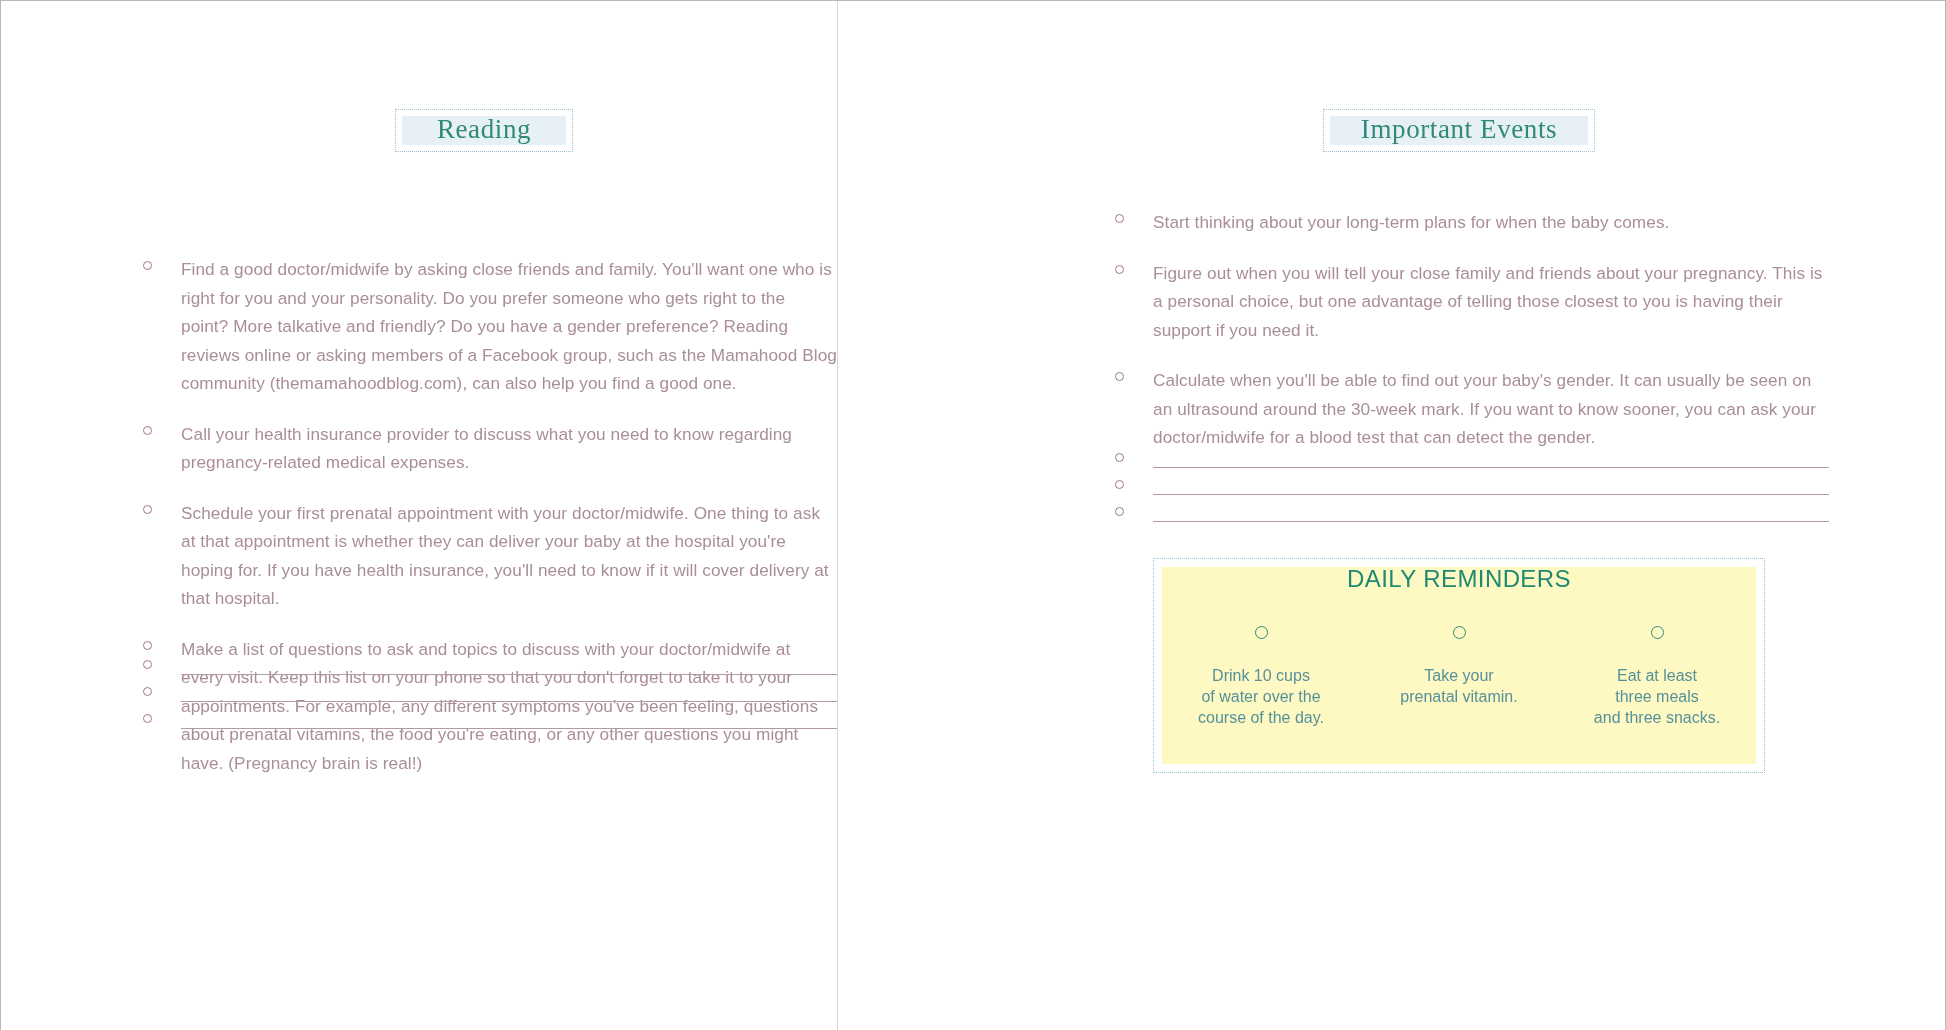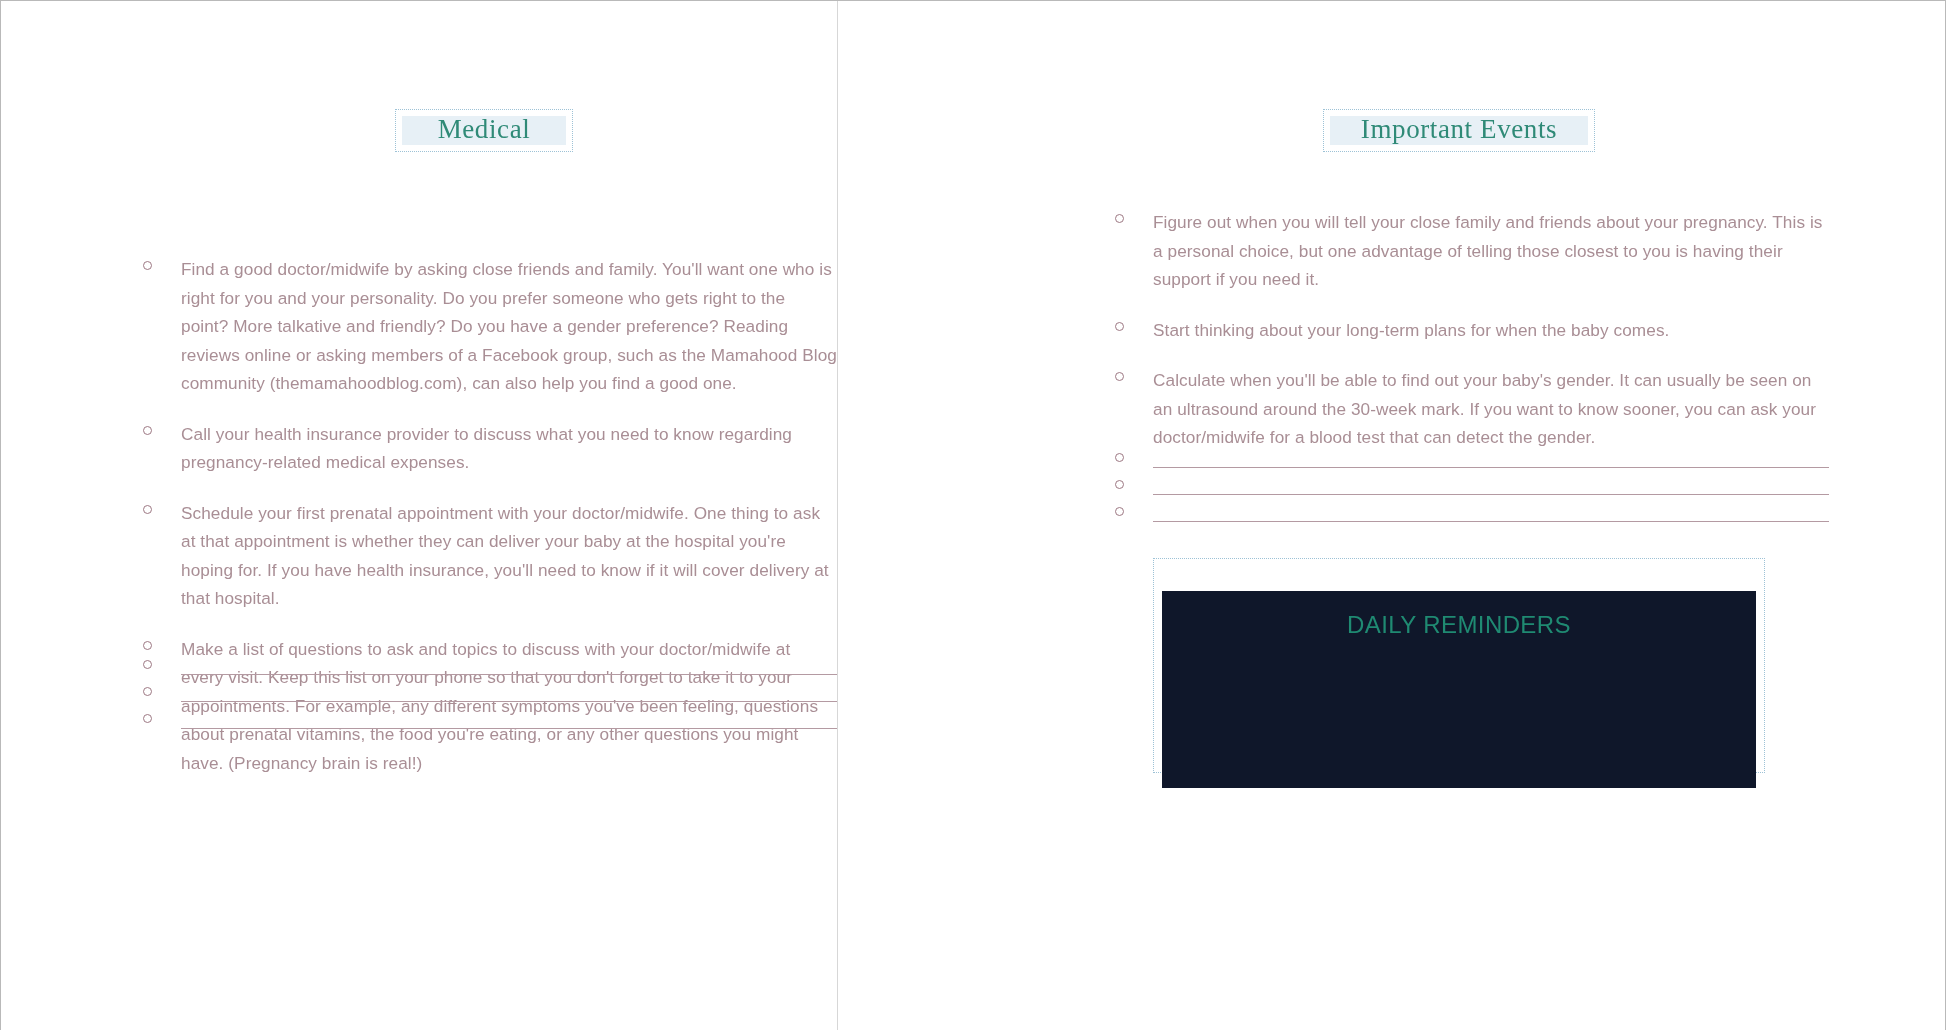--- a/index.html
+++ b/index.html
@@ -127,24 +127,22 @@
     top: 557px;
     width: 612px;
     height: 215px;
     box-sizing: border-box;
     border: 1px dotted #9dc2d6;
     padding: 8px;
   }
   .reminders-inner {
     width: 100%;
     height: 100%;
-    background: #0f172a;
-    box-sizing: border-box;
-    padding-top: 22px;
-    margin-top: 24px;
+    background: #fef9c3;
+    box-sizing: border-box;
   }
   .reminders-title {
     text-align: center;
     font-family: "Liberation Sans", sans-serif;
     font-size: 24px;
     color: #1f8a72;
     letter-spacing: 0.4px;
     line-height: 1;
   }
   .reminders-cols {
@@ -174,21 +172,21 @@
 </style>
 </head>
 <body>
 
 <div class="spread">
 
   <div class="page page-left">
 
     <div class="heading-wrap" id="heading-medical">
       <div class="heading-chip">
-        <span class="heading-text">Medical</span>
+        <span class="heading-text">Reading</span>
       </div>
     </div>
 
     <div class="checklist" id="checklist-medical">
 
       <div class="check-item">
         <span class="ring"></span>
         <span class="check-text">Find a good doctor/midwife by asking close friends and family. You'll want one who is right for you and your personality. Do you prefer someone who gets right to the point? More talkative and friendly? Do you have a gender preference? Reading reviews online or asking members of a Facebook group, such as the Mamahood Blog community (themamahoodblog.com), can also help you find a good one.</span>
       </div>
 
@@ -234,26 +232,26 @@
   <div class="heading-wrap" id="heading-events">
     <div class="heading-chip">
       <span class="heading-text">Important Events</span>
     </div>
   </div>
 
   <div class="checklist" id="checklist-events">
 
     <div class="check-item">
       <span class="ring"></span>
+      <span class="check-text">Start thinking about your long-term plans for when the baby comes.</span>
+    </div>
+
+    <div class="check-item">
+      <span class="ring"></span>
       <span class="check-text">Figure out when you will tell your close family and friends about your pregnancy. This is a personal choice, but one advantage of telling those closest to you is having their support if you need it.</span>
-    </div>
-
-    <div class="check-item">
-      <span class="ring"></span>
-      <span class="check-text">Start thinking about your long-term plans for when the baby comes.</span>
     </div>
 
     <div class="check-item">
       <span class="ring"></span>
       <span class="check-text">Calculate when you'll be able to find out your baby's gender. It can usually be seen on an ultrasound around the 30-week mark. If you want to know sooner, you can ask your doctor/midwife for a blood test that can detect the gender.</span>
     </div>
 
   </div>
 
   <div class="blank-lines" id="blank-events">
@@ -270,16 +268,35 @@
     <div class="blank-row">
       <span class="ring"></span>
       <span class="check-text"></span>
       <span class="blank-line-rule"></span>
     </div>
   </div>
 
   <div id="reminders-panel">
     <div class="reminders-inner">
       <div class="reminders-title">DAILY REMINDERS</div>
+      <div class="reminders-cols">
+        <div class="reminder-col">
+          <div class="reminder-ring"></div>
+          <span class="reminder-text">Drink 10 cups
+of water over the
+course of the day.</span>
+        </div>
+        <div class="reminder-col">
+          <div class="reminder-ring"></div>
+          <span class="reminder-text">Take your
+prenatal vitamin.</span>
+        </div>
+        <div class="reminder-col">
+          <div class="reminder-ring"></div>
+          <span class="reminder-text">Eat at least
+three meals
+and three snacks.</span>
+        </div>
+      </div>
     </div>
   </div>
 
 </div>
 
 </body></html>

